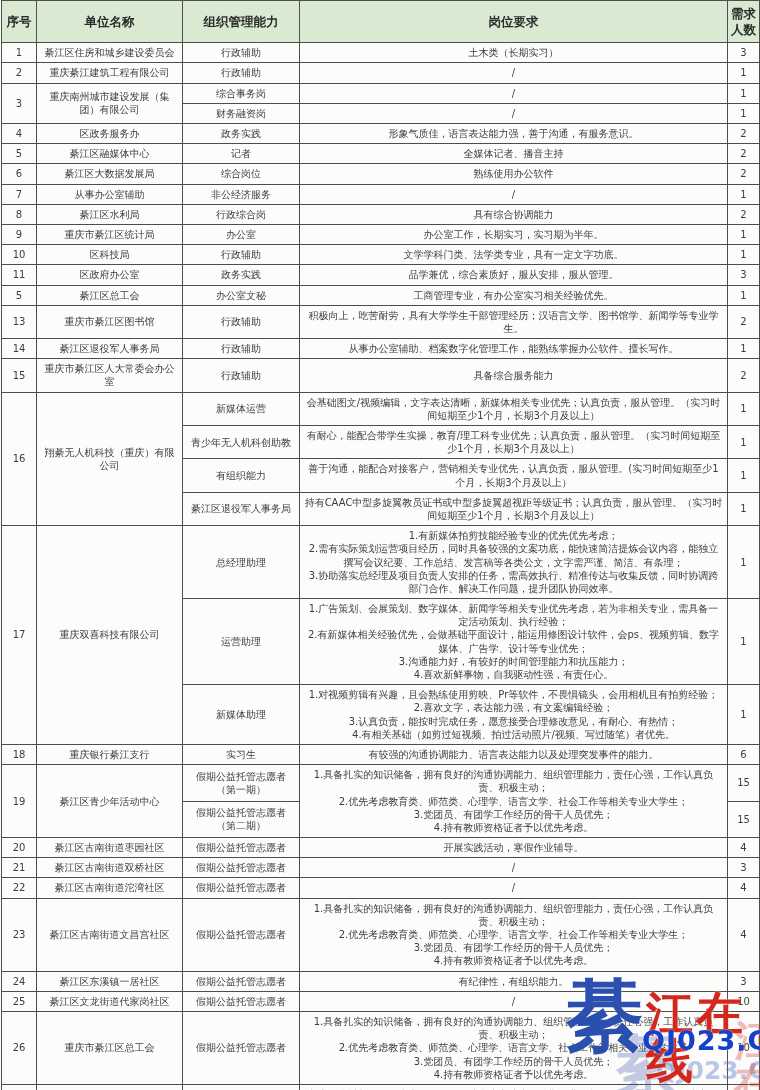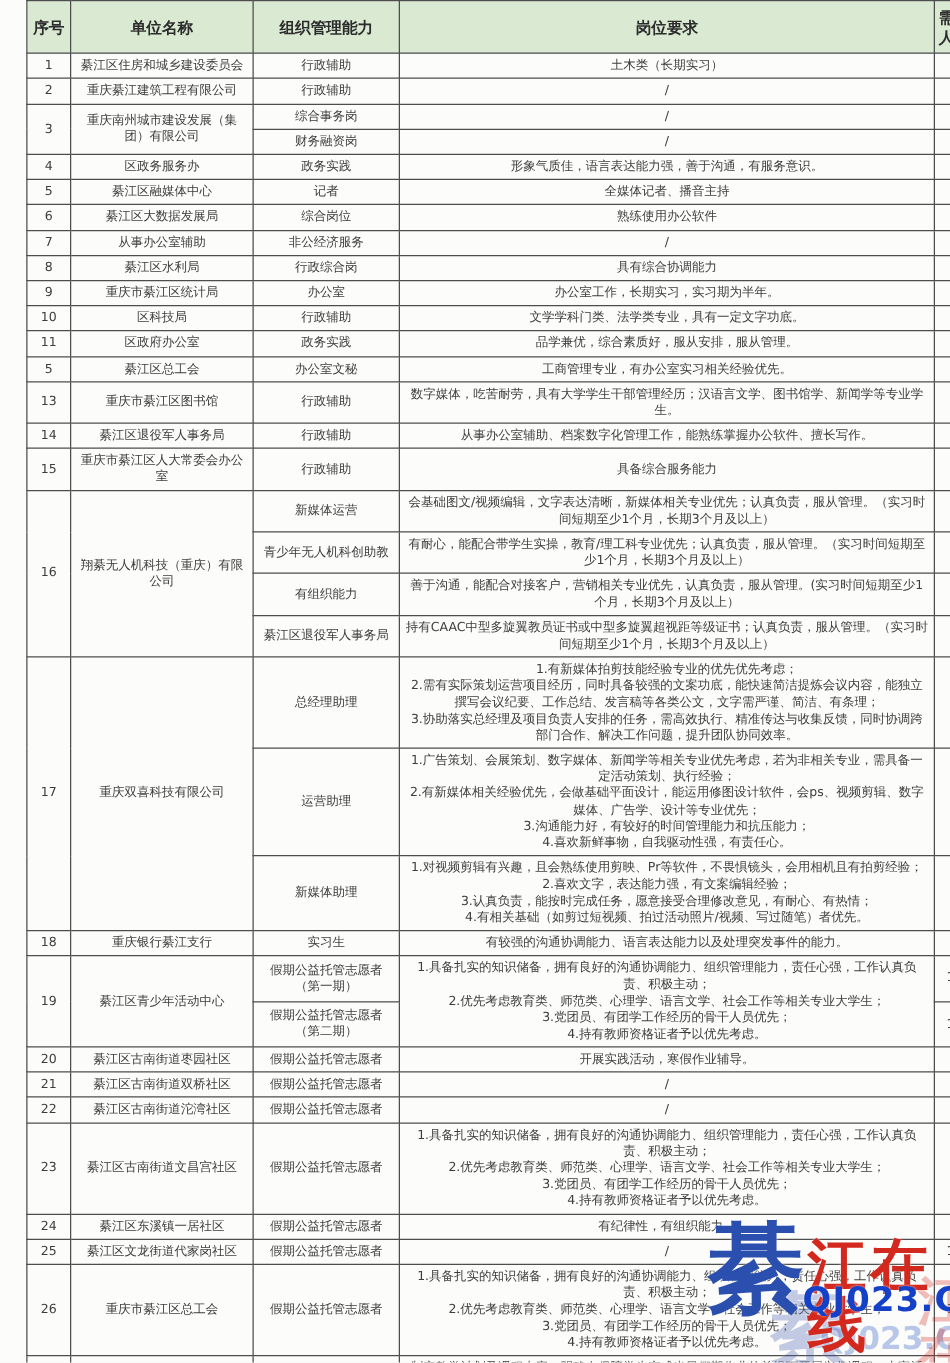--- a/index.html
+++ b/index.html
@@ -1,21 +1,21 @@
 <!DOCTYPE html>
 <html><head>
 <meta charset="utf-8">
 <style>
   html,body{margin:0;padding:0;}
   body{
     width:760px;height:1090px;overflow:hidden;position:relative;
     background:#f4f3f1;
     font-family:"DejaVu Sans","Liberation Sans",sans-serif;
   }
-  .page{position:absolute;inset:0;background:#fcfcfb;padding-left:20px;}
+  .page{position:absolute;inset:0;background:#fcfcfb;}
   table{border-collapse:collapse;width:758px;margin:0 1px;table-layout:fixed;}
   th,td{border:1px solid #4d4d4d;}
   th{
     background:#d9e9d2;color:#2c2c2c;font-weight:bold;
     font-size:12.5px;padding:5px 1px;line-height:1.25;text-align:center;
   }
   td{
     font-size:10px;color:#3d3d3d;padding:3px 4px;
     text-align:center;vertical-align:middle;line-height:1.32;
     word-break:break-all;
@@ -142,21 +142,21 @@
           <td class="serial">5</td>
           <td class="unit">綦江区总工会</td>
           <td class="pos">办公室文秘</td>
           <td class="req">工商管理专业，有办公室实习相关经验优先。</td>
           <td class="count">1</td>
         </tr>
         <tr>
           <td class="serial">13</td>
           <td class="unit">重庆市綦江区图书馆</td>
           <td class="pos">行政辅助</td>
-          <td class="req">数字媒体，吃苦耐劳，具有大学学生干部管理经历；汉语言文学、图书馆学、新闻学等专业学生。</td>
+          <td class="req">积极向上，吃苦耐劳，具有大学学生干部管理经历；汉语言文学、图书馆学、新闻学等专业学生。</td>
           <td class="count">2</td>
         </tr>
         <tr>
           <td class="serial">14</td>
           <td class="unit">綦江区退役军人事务局</td>
           <td class="pos">行政辅助</td>
           <td class="req">从事办公室辅助、档案数字化管理工作，能熟练掌握办公软件、擅长写作。</td>
           <td class="count">1</td>
         </tr>
         <tr>

